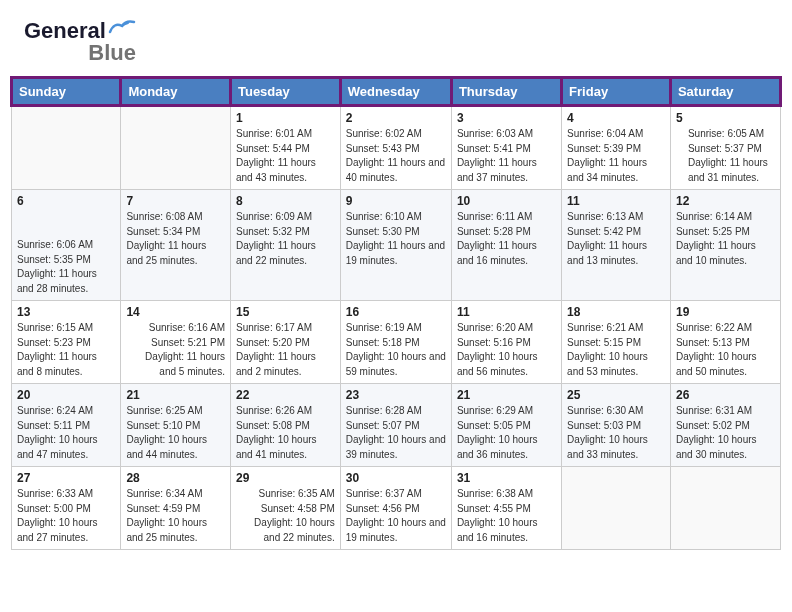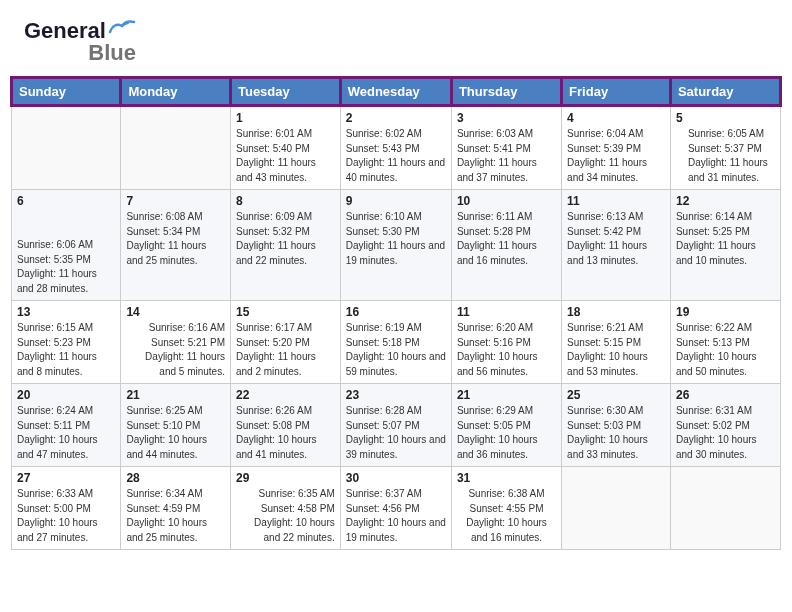--- a/index.html
+++ b/index.html
@@ -111,21 +111,21 @@
           <th>Saturday</th>
         </tr>
     </thead>
     <tbody id="calendar-body">
     <tr>
           <td class="empty-cell"></td>
           <td class="empty-cell"></td>
           <td>
             <span class="day-num">1</span>
             <div class="day-info" style="white-space: pre-line;">Sunrise: 6:01 AM
-Sunset: 5:40 PM
+Sunset: 5:44 PM
 Daylight: 11 hours and 43 minutes.</div>
           </td>
           <td>
             <span class="day-num">2</span>
             <div class="day-info" style="white-space: pre-line;">Sunrise: 6:02 AM
 Sunset: 5:43 PM
 Daylight: 11 hours and 40 minutes.</div>
           </td>
           <td>
             <span class="day-num">3</span>
@@ -298,21 +298,21 @@
 Daylight: 10 hours and 22 minutes.</div>
           </td>
           <td>
             <span class="day-num">30</span>
             <div class="day-info" style="white-space: pre-line;">Sunrise: 6:37 AM
 Sunset: 4:56 PM
 Daylight: 10 hours and 19 minutes.</div>
           </td>
           <td>
             <span class="day-num">31</span>
-            <div class="day-info" style="white-space: pre-line; text-align: center;">Sunrise: 6:38 AM
+            <div class="day-info" style="white-space: pre-line;">Sunrise: 6:38 AM
 Sunset: 4:55 PM
 Daylight: 10 hours and 16 minutes.</div>
           </td>
           <td class="empty-cell"></td>
           <td class="empty-cell"></td>
         </tr>
       </tbody>
   </table>
 </div>
 

